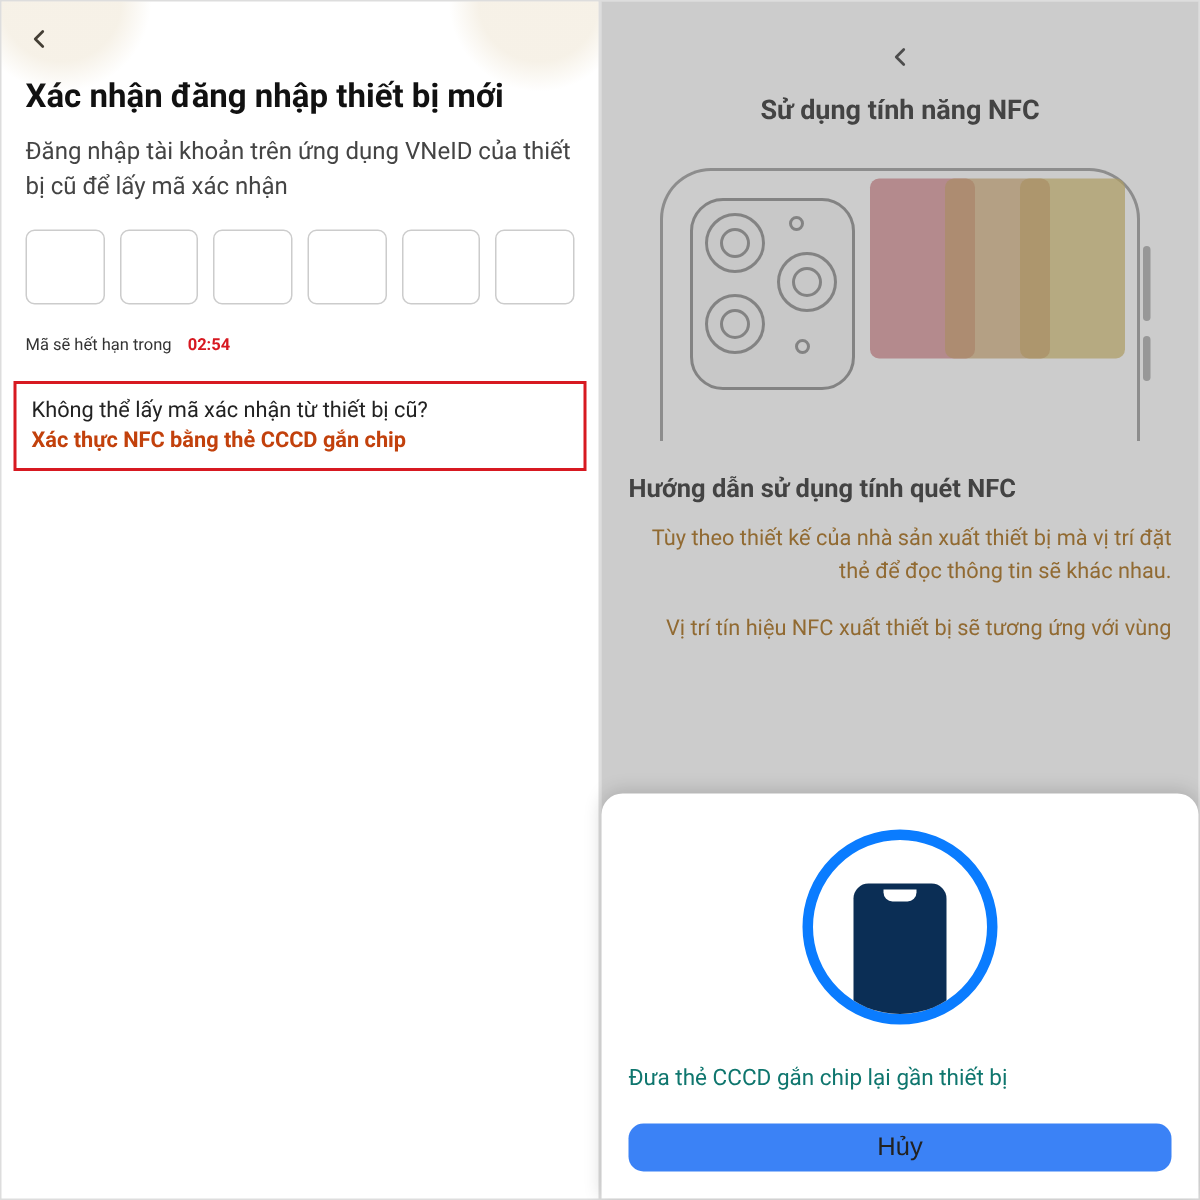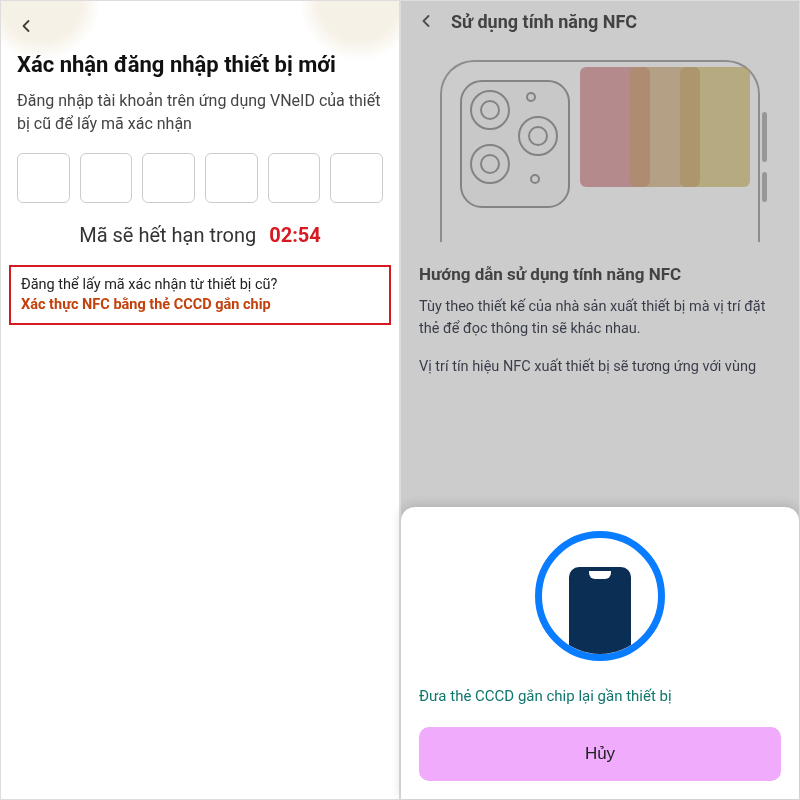--- a/index.html
+++ b/index.html
@@ -62,22 +62,22 @@
   }
   .otp-box {
     flex: 1 1 0;
     height: 50px;
     border: 1.5px solid #ccc;
     border-radius: 6px;
     background: #fff;
   }
   .expiry-row {
     padding: 20px 16px 18px 16px;
-    text-align: center;
-    font-size: 20px;
+    text-align: left;
+    font-size: 11px;
     color: #333;
   }
   .expiry-time {
     color: #d71921;
     font-weight: 700;
     margin-left: 8px;
   }
   .nfc-box {
     margin: 0 8px;
     border: 2px solid #d71921;
@@ -96,24 +96,25 @@
   }
 
   
   .right-panel {
     background: #fff;
     position: relative;
   }
   .right-header {
     display: flex;
     align-items: center;
-    padding: 9px 14px 10px 14px;
+    padding: 26px 14px 10px 14px;
     gap: 14px;
     position: relative;
     z-index: 2;
+    flex-direction: column;
   }
   .right-title {
     font-size: 18px;
     font-weight: 700;
     color: #222;
   }
   .phone-illus {
     margin: 10px auto 0 auto;
     width: 340px;
     height: 190px;
@@ -181,24 +182,24 @@
 
   .guide-title {
     font-size: 17px;
     font-weight: 700;
     color: #222;
     padding: 22px 18px 8px 18px;
     position: relative; z-index: 2;
   }
   .guide-text {
     font-size: 14.5px;
-    color: #0f172a;
+    color: #a16207;
     padding: 4px 18px 0 18px;
     line-height: 1.5;
-    position: relative; z-index: 2;
+    position: relative; z-index: 2; text-align: right;
   }
 
   .overlay {
     position: absolute;
     inset: 0;
     background: rgba(120,120,120,0.38);
     z-index: 5;
   }
   .sheet {
     position: absolute;
@@ -246,22 +247,22 @@
   }
   .sheet-msg {
     text-align: left;
     font-size: 15px;
     color: #0f766e;
     margin: 6px 0 22px 0;
   }
   .cancel-btn {
     display: block;
     width: 100%;
-    padding: 17px;
-    background: #f0abfc;
+    padding: 6px;
+    background: #3b82f6;
     border: none;
     border-radius: 10px;
     font-size: 17px;
     color: #222;
     cursor: pointer;
   }
 </style>
 </head>
 <body>
 
@@ -282,21 +283,21 @@
     <div class="otp-box"></div>
     <div class="otp-box"></div>
     <div class="otp-box"></div>
     <div class="otp-box"></div>
   </div>
   <div class="expiry-row">
     <span>Mã sẽ hết hạn trong</span>
     <span class="expiry-time">02:54</span>
   </div>
   <div class="nfc-box">
-    <div class="nfc-q">Đăng thể lấy mã xác nhận từ thiết bị cũ?</div>
+    <div class="nfc-q">Không thể lấy mã xác nhận từ thiết bị cũ?</div>
     <div class="nfc-link">Xác thực NFC bằng thẻ CCCD gắn chip</div>
   </div>
 </div>
 
 <div class="panel right-panel">
   <div class="right-header">
     <div class="back-arrow">
       <svg width="20" height="20" viewBox="0 0 24 24" fill="none" stroke="#333" stroke-width="2.2" stroke-linecap="round" stroke-linejoin="round">
           <polyline points="15 18 9 12 15 6"></polyline>
         </svg>
@@ -313,21 +314,21 @@
       <div class="dot d1"></div>
       <div class="dot d2"></div>
     </div>
     <div class="card c1"></div>
     <div class="card c2"></div>
     <div class="card c3"></div>
     <div class="side-btn b1"></div>
     <div class="side-btn b2"></div>
   </div>
 
-  <div class="guide-title">Hướng dẫn sử dụng tính năng NFC</div>
+  <div class="guide-title">Hướng dẫn sử dụng tính quét NFC</div>
   <div class="guide-text">Tùy theo thiết kế của nhà sản xuất thiết bị mà vị trí đặt thẻ để đọc thông tin sẽ khác nhau.</div>
   <div class="guide-text" style="margin-top:12px">Vị trí tín hiệu NFC xuất thiết bị sẽ tương ứng với vùng</div>
 
   <div class="overlay"></div>
 
   <div class="sheet">
     <div class="scan-ring">
       <div class="scan-phone"></div>
     </div>
     <div class="sheet-msg">Đưa thẻ CCCD gắn chip lại gần thiết bị</div>

